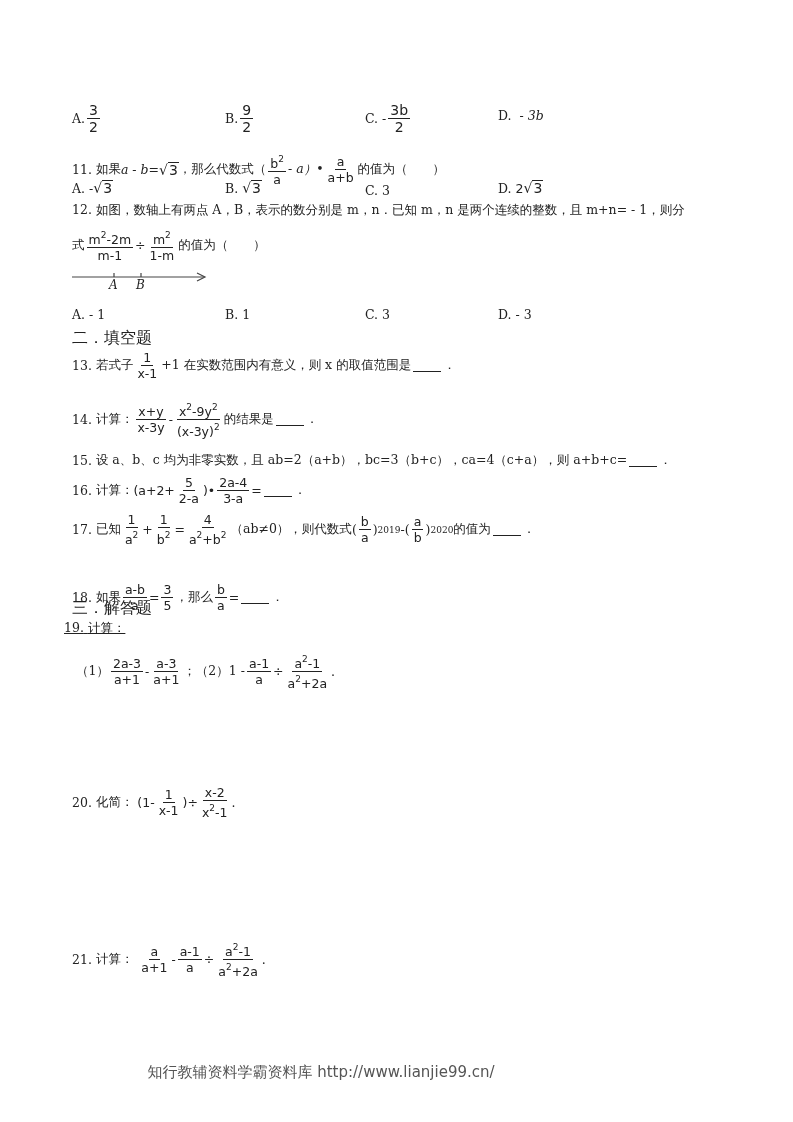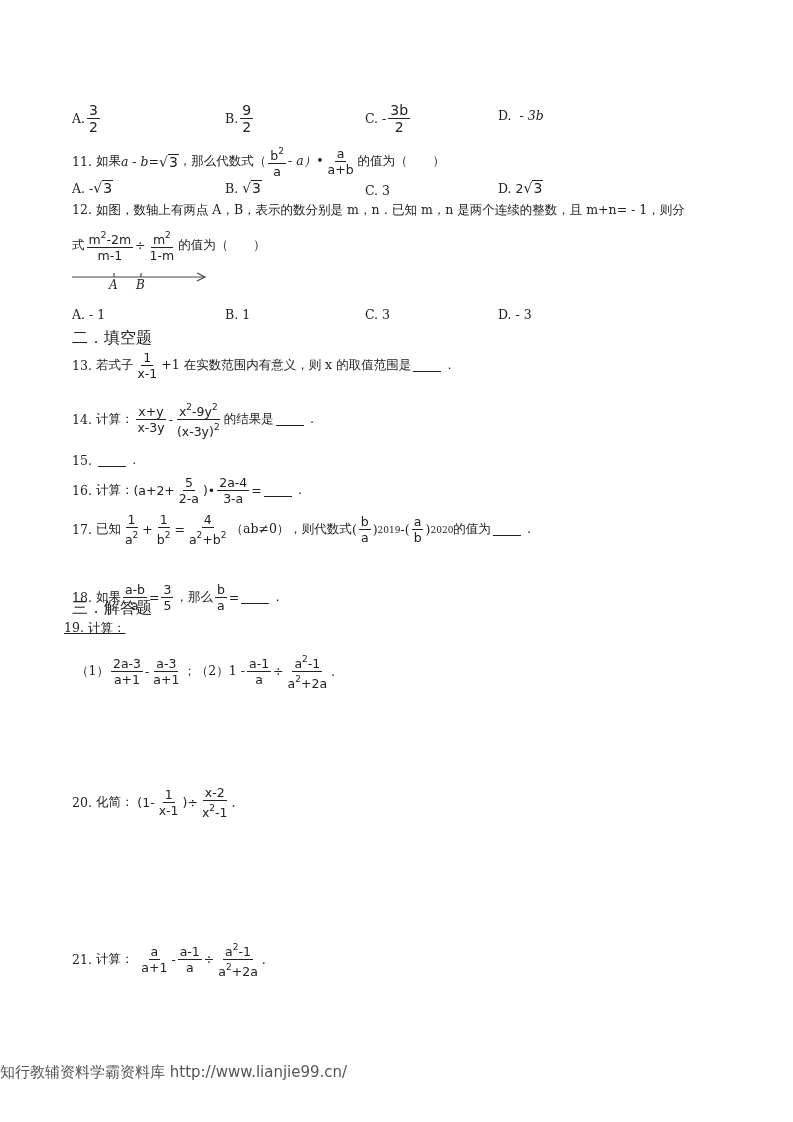--- a/index.html
+++ b/index.html
@@ -13,21 +13,21 @@
   .frac .num { padding:0 2px; border-bottom:1px solid #222; }
   .frac .den { padding:0 2px; }
   .frac.big { font-size:14px; line-height:16px; }
   sup { font-size:9px; vertical-align:6px; }
   .it { font-style:italic; }
   .blank { display:inline-block; width:28px; border-bottom:1px solid #222; height:12px; margin:0 2px; }
   .heading { font-weight:normal; font-family:"DejaVu Sans","Liberation Sans",sans-serif; font-size:16px; }
   .opt { position:absolute; display:flex; align-items:center; white-space:nowrap; }
   .sqrt { display:inline-flex; align-items:flex-start; font-family:"DejaVu Sans","Liberation Sans",sans-serif; font-size:14px; }
   .sqrt .rad { border-top:1px solid #222; padding:0 1px; line-height:15px; }
-  .footer { position:absolute; top:1063px; left:0; width:642px; 
+  .footer { position:absolute; top:1063px; left:0; width:642px; text-align:center;
             font-family:"DejaVu Sans","Liberation Sans",sans-serif; font-size:15px; color:#555; }
 </style>
 </head>
 <body>
 
 <div class="opt" style="top:102px;left:72px;">
   <span>A.</span>
   <span class="frac big">
       <span class="num">3</span>
       <span class="den">2</span>
@@ -46,21 +46,21 @@
   <span class="frac big">
       <span class="num">3b</span>
       <span class="den">2</span>
     </span>
 </div>
 <div class="opt" style="top:108px;left:498px;">
   <span>D.</span>&nbsp;&nbsp;
   <span class="it">- 3b</span>
 </div>
 
-<div class="row" style="top:144px;">
+<div class="row" style="top:152px;">
   <span>11.</span>&nbsp;
   <span>如果</span>
   <span class="it">a - b=</span>
   <span class="sqrt">√<span class="rad">3</span></span>
   <span>，那么代数式（</span>
   <span class="frac">
       <span class="num"><span>b</span><sup>2</sup></span>
       <span class="den">a</span>
     </span>
   <span class="it">- a）•</span>
@@ -144,20 +144,21 @@
       <span class="num"><span>x</span><sup>2</sup><span>-9y</span><sup>2</sup></span>
       <span class="den"><span>(x-3y)</span><sup>2</sup></span>
     </span>
   <span>的结果是</span>
   <span class="blank"></span>
   <span>．</span>
 </div>
 
 <div class="row" style="top:452px;">
   <span>15.</span>&nbsp;
+  <span>设 a、b、c 均为非零实数，且 ab=2（a+b），bc=3（b+c），ca=4（c+a），则 a+b+c=</span>
   <span class="blank"></span>
   <span>．</span>
 </div>
 
 <div class="row" style="top:475px;">
   <span>16.</span>&nbsp;
   <span>计算：</span>
   <span class="sans">(a+2+</span>
   <span class="frac">
       <span class="num">5</span>

